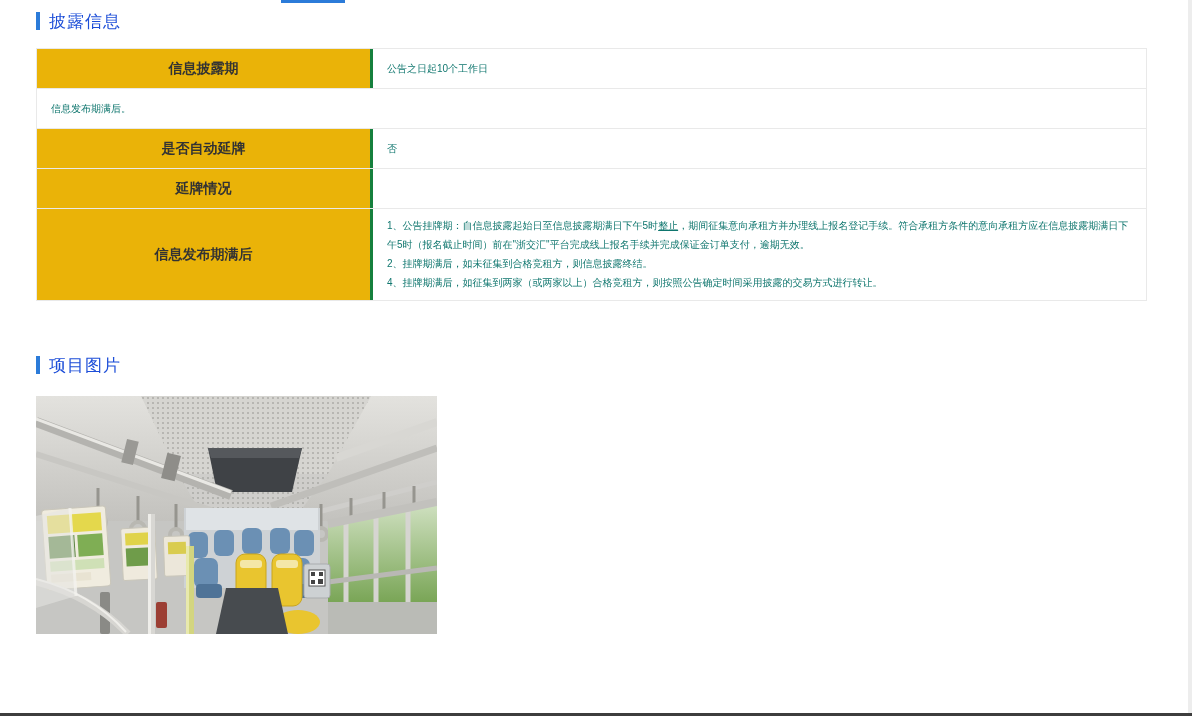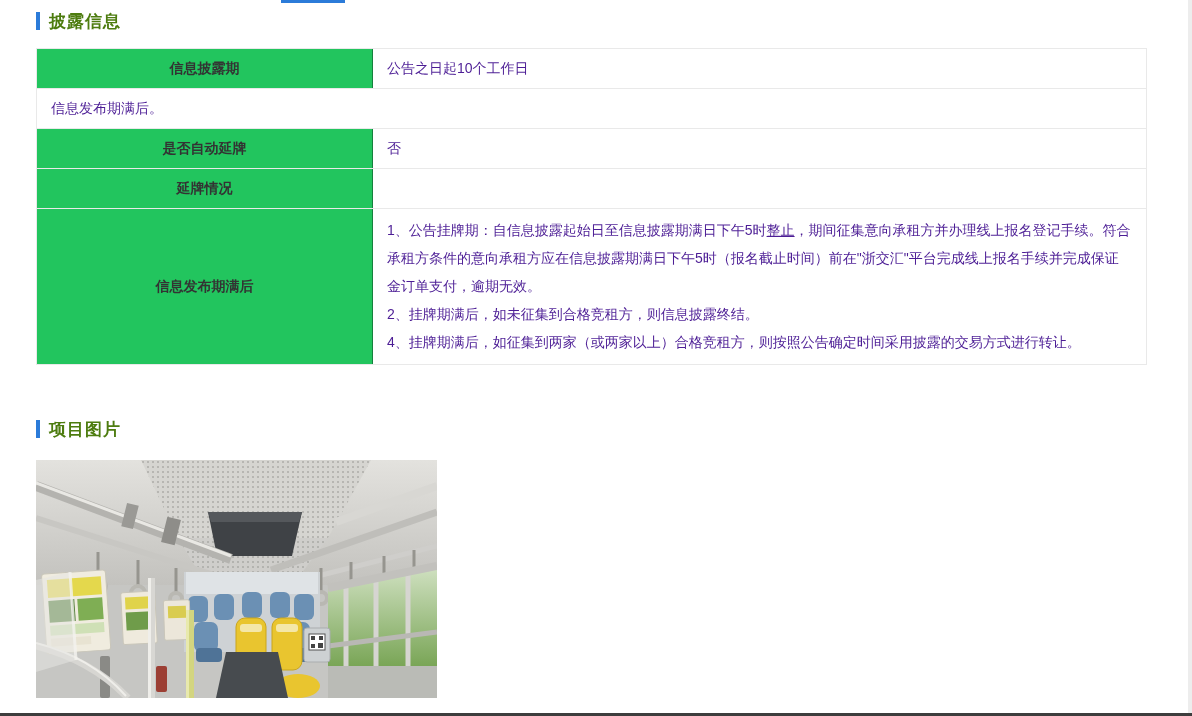--- a/index.html
+++ b/index.html
@@ -17,49 +17,49 @@
     width:64px; height:3px;
     background:#2b7bd9;
   }
   .content { position:absolute; left:36px; top:10px; width:1111px; }
 
   .section-header { display:flex; align-items:center; height:22px; }
   .section-header .bar {
     width:4px; height:18px; background:#2b7bd9; margin-right:9px; flex:none;
   }
   .section-header .title {
-    font-size:17px; font-weight:bold; color:#4d7c0f; letter-spacing:1px;
+    font-size:17px; font-weight:normal; color:#1d4ed8; letter-spacing:1px;
   }
 
   .table {
     margin-top:16px;
     border:1px solid #e9e9e9;
     border-bottom:none;
     width:1111px;
   }
   .trow { display:flex; border-bottom:1px solid #e9e9e9; min-height:40px; }
   .cell-label {
     width:336px; flex:none;
-    background:#22c55e;
-    border-right:1px solid #15803d;
+    background:#eab308;
+    border-right:3px solid #15803d;
     display:flex; align-items:center; justify-content:center;
     text-align:center;
     font-size:14px; font-weight:bold; color:#333;
     padding:4px 14px;
   }
   .cell-value {
     flex:1;
     display:flex; align-items:center;
     padding:4px 14px;
-    font-size:14px; color:#4c1d95;
+    font-size:10px; color:#0f766e;
   }
   .cell-value.multiline {
     display:block;
     padding:7px 14px 8px 14px;
-    line-height:28px;
+    line-height:19px;
   }
   .u { text-decoration:underline; }
 
   .section-images { margin-top:53px; }
   .photo-frame {
     margin-top:20px;
     width:401px; height:238px;
     overflow:hidden;
     background:#c9c9c7;
     cursor:pointer;

